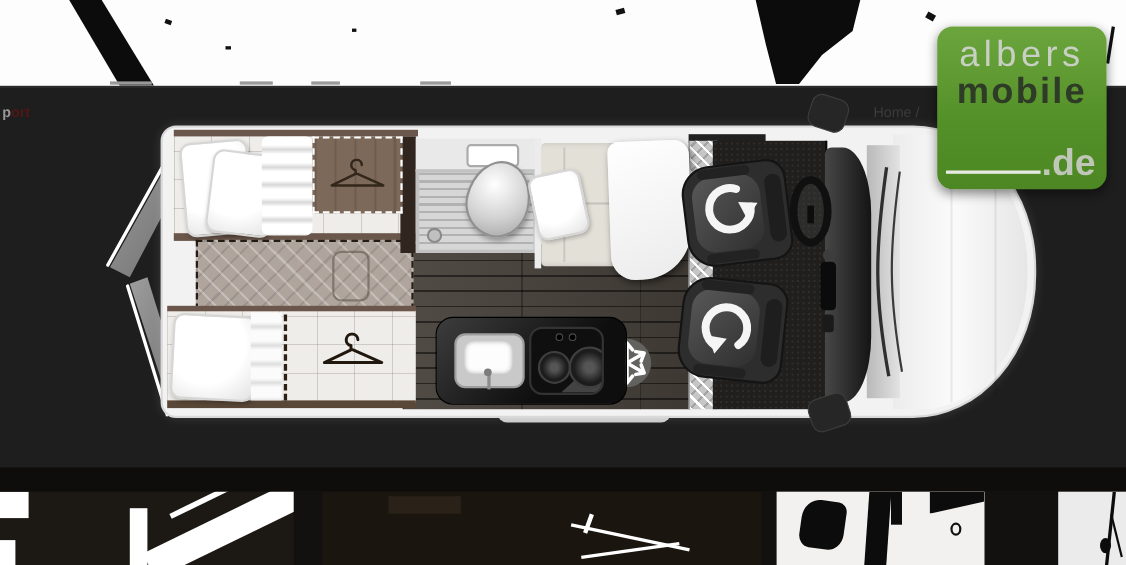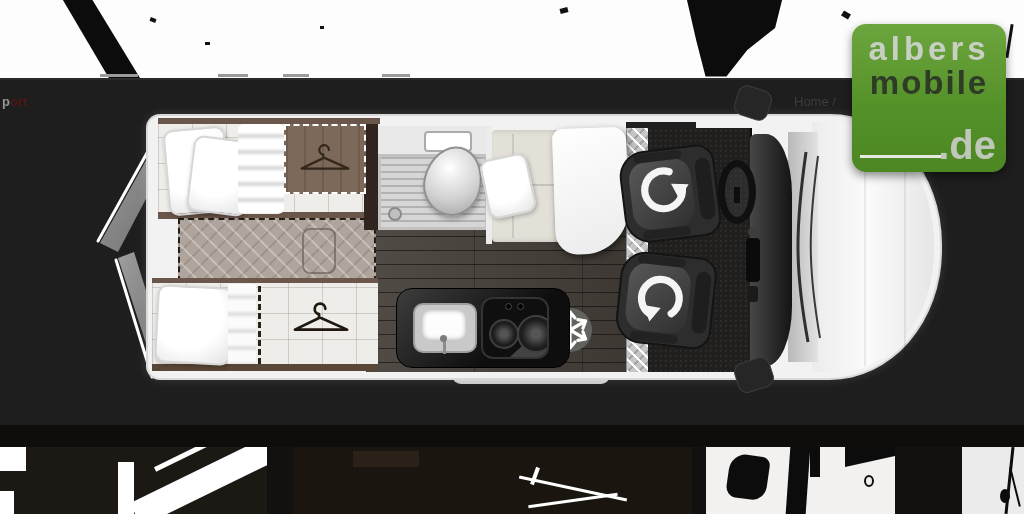--- a/index.html
+++ b/index.html
@@ -21,24 +21,24 @@
   .left-frag .lt{color:#969696;} .left-frag .rd{color:#511616;}
   .breadcrumb{position:absolute;left:794px;top:94px;z-index:8;font-size:13px;color:#3c3c3c;}
   .caption{position:absolute;left:0;top:383px;width:1008px;text-align:center;z-index:8;
            font-size:27px;font-weight:bold;color:#0b0b0b;letter-spacing:.5px;}
 
   
   .logo{position:absolute;left:852px;top:24px;width:154px;height:148px;z-index:9;
         border-radius:14px;background:linear-gradient(180deg,#6ca53e,#559129 55%,#4c8723);
         box-shadow:0 4px 10px rgba(0,0,0,.45);display:flex;flex-direction:column;
         justify-content:flex-start;padding-top:8px;box-sizing:border-box;cursor:pointer;}
-  .logo .l1{font-size:33px;font-weight:bold;letter-spacing:4px;color:#c8d0c3;text-align:center;line-height:34px;}
+  .logo .l1{font-size:33px;font-weight:normal;letter-spacing:4px;color:#c8d0c3;text-align:center;line-height:34px;}
   .logo .l2{font-size:33px;font-weight:bold;letter-spacing:2px;color:#2e3b26;text-align:center;line-height:34px;}
   .logo .l3row{position:relative;flex:1;}
-  .logo .l3{position:absolute;right:10px;bottom:4px;font-size:40px;font-weight:bold;color:#bfc7b9;}
+  .logo .l3{position:absolute;right:10px;bottom:4px;font-size:34px;font-weight:bold;color:#bfc7b9;}
   .logo .underline{position:absolute;left:8px;bottom:14px;width:86px;height:3px;background:#e7eae2;}
 
   
   .shell{position:absolute;left:148px;top:116px;width:792px;height:262px;z-index:2;
          background:#f2f2f2;border-radius:12px 110px 110px 12px / 12px 128px 128px 12px;
          box-shadow:0 0 0 2px #d9d9d9,0 0 12px rgba(255,255,255,.18);}
   .zone{position:absolute;z-index:3;}
   .step{position:absolute;left:452px;top:362px;width:158px;height:22px;z-index:1;
         background:linear-gradient(180deg,#f4f4f4,#c9c9c9);border-radius:4px 4px 9px 9px;}
 

